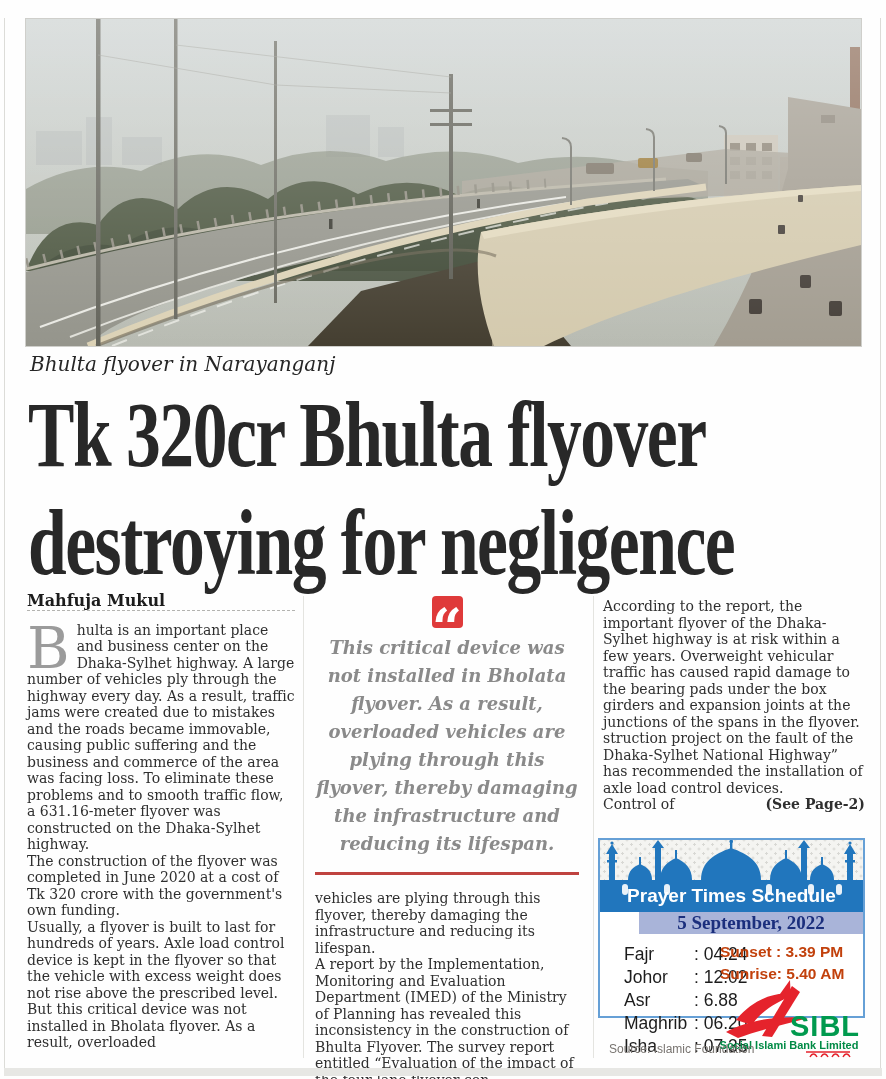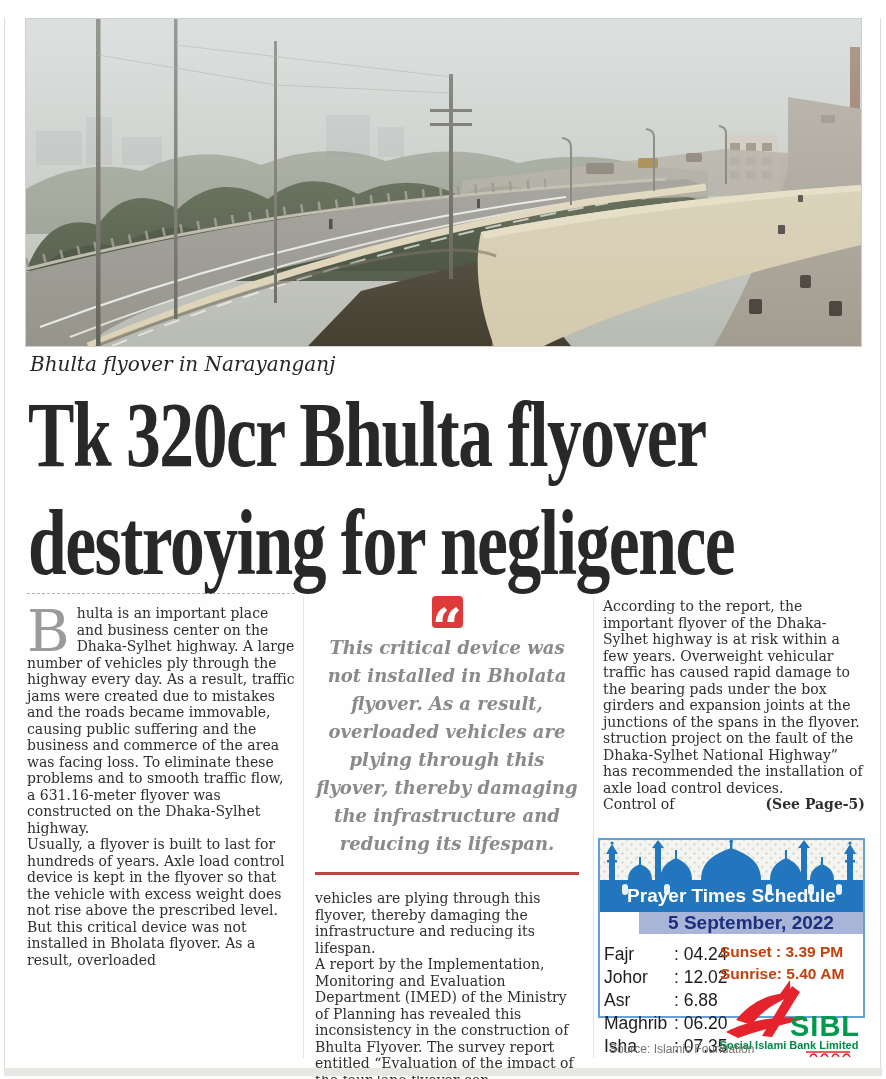--- a/index.html
+++ b/index.html
@@ -50,23 +50,23 @@
      border:2px solid #66a0d6;background:#ffffff;font-family:"Liberation Sans",sans-serif;}
   .mosque-header{position:relative;height:72px;
      background-color:#f4f4f1;
      background-image:radial-gradient(circle,#d8d8d4 1px,transparent 1.3px),
                       radial-gradient(circle,#d8d8d4 1px,transparent 1.3px);
      background-size:9px 9px;background-position:0 0,4.5px 4.5px;}
   .mosque-header svg{position:absolute;left:0;top:0;display:block;}
   .prayer-title{position:absolute;left:0;right:0;bottom:5px;text-align:center;color:#ffffff;
      font-weight:700;font-size:19px;}
   .date-band{height:22px;background:#a9b4d9;text-align:center;
-     font-family:Liberation Sans, sans-serif;font-weight:700;font-size:19px;line-height:22px;color:#1b2f7d;margin-left:39px;}
+     font-family:Liberation Serif, serif;font-weight:700;font-size:19px;line-height:22px;color:#1b2f7d;margin-left:39px;}
   .prayer-content{position:relative;height:126px;}
-  .times-list{position:absolute;left:4px;top:9px;font-size:17.5px;color:#1c1c1c;}
+  .times-list{position:absolute;left:24px;top:9px;font-size:17.5px;color:#1c1c1c;}
   .time-row{display:flex;height:23px;line-height:23px;}
   .time-name{width:70px;}
   .sun-col{position:absolute;left:120px;top:7px;width:132px;font-weight:700;font-size:15.5px;
      line-height:22px;color:#c2410c;}
   .sibl-logo{position:absolute;left:118px;top:46px;}
   .source{position:absolute;left:9px;bottom:4px;font-size:12px;color:#77736f;}
 </style>
 </head>
 <body>
 
@@ -164,39 +164,41 @@
   </div>
   <div class="caption">Bhulta flyover in Narayanganj</div>
 
   <div class="headline-line hl1">Tk 320cr Bhulta flyover</div>
   <div class="headline-line hl2">destroying for negligence</div>
 
   <div class="colsep sep1"></div>
   <div class="colsep sep2"></div>
 
   <div class="col col1">
+    <p class="byline">Mahfuja Mukul</p>
     <hr class="dotted">
     <p><span class="dropcap">B</span><span>hulta is an important place and business center on the Dhaka-Sylhet highway. A large number of vehicles ply through the highway every day. As a result, traffic jams were created due to mistakes and the roads became immovable, causing public suffering and the business and commerce of the area was facing loss. To eliminate these problems and to smooth traffic flow, a 631.16-meter flyover was constructed on the Dhaka-Sylhet highway.</span></p>
+    <p>The construction of the flyover was completed in June 2020 at a cost of Tk 320 crore with the government's own funding.</p>
     <p>Usually, a flyover is built to last for hundreds of years. Axle load control device is kept in the flyover so that the vehicle with excess weight does not rise above the prescribed level. But this critical device was not installed in Bholata flyover. As a result, overloaded</p>
   </div>
 
   <div class="col col2">
     <div class="quote-icon">“</div>
     <p class="pull-quote">This critical device was not installed in Bholata flyover. As a result, overloaded vehicles are plying through this flyover, thereby damaging the infrastructure and reducing its lifespan.</p>
     <div class="quote-rule"></div>
     <p>vehicles are plying through this flyover, thereby damaging the infrastructure and reducing its lifespan.</p>
     <p>A report by the Implementation, Monitoring and Evaluation Department (IMED) of the Ministry of Planning has revealed this inconsistency in the construction of Bhulta Flyover. The survey report entitled “Evaluation of the impact of the four-lane flyover con-</p>
   </div>
 
   <div class="col col3">
     <p>According to the report, the important flyover of the Dhaka-Sylhet highway is at risk within a few years. Overweight vehicular traffic has caused rapid damage to the bearing pads under the box girders and expansion joints at the junctions of the spans in the flyover.</p>
     <p>struction project on the fault of the Dhaka-Sylhet National Highway” has recommended the installation of axle load control devices.</p>
     <p class="seepage-row">
       <span>Control of</span>
-      <span class="seepage">(See Page-5)</span>
+      <span class="seepage">(See Page-2)</span>
     </p>
   </div>
 
   <div class="prayer-box">
     <div class="mosque-header">
       <svg width="263" height="72" viewBox="0 0 263 72">
         <g fill="#2176bd">
           <rect x="0" y="40" width="263" height="32"></rect>
           <path d="M101,40 C101,22 114,14 131,8 C148,14 161,22 161,40 Z"></path>
           <rect x="130" y="0" width="2.4" height="9"></rect>

